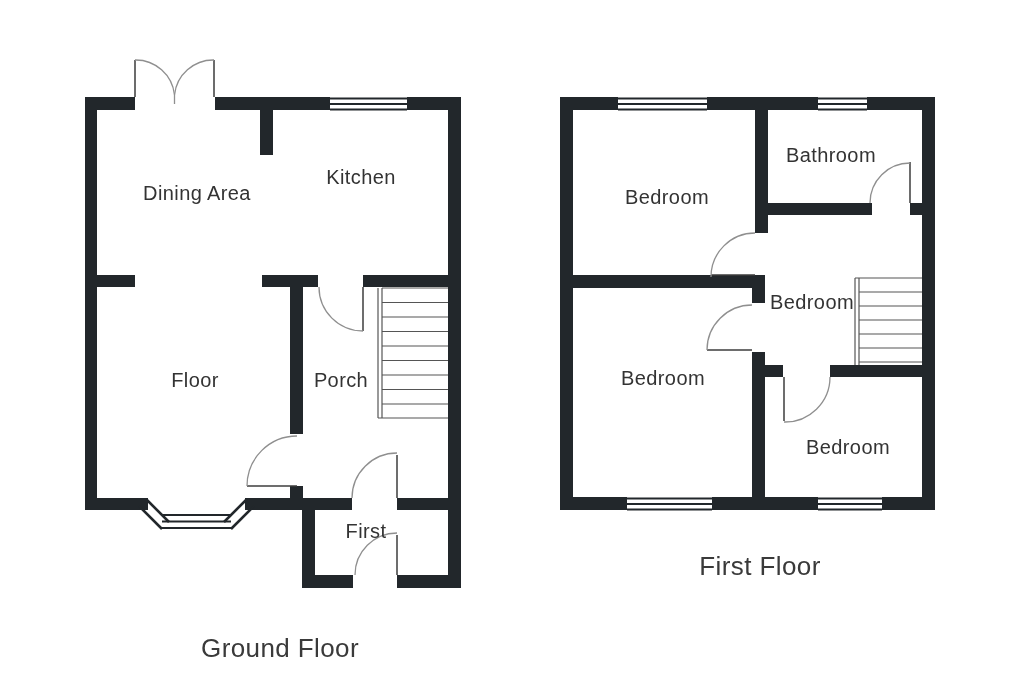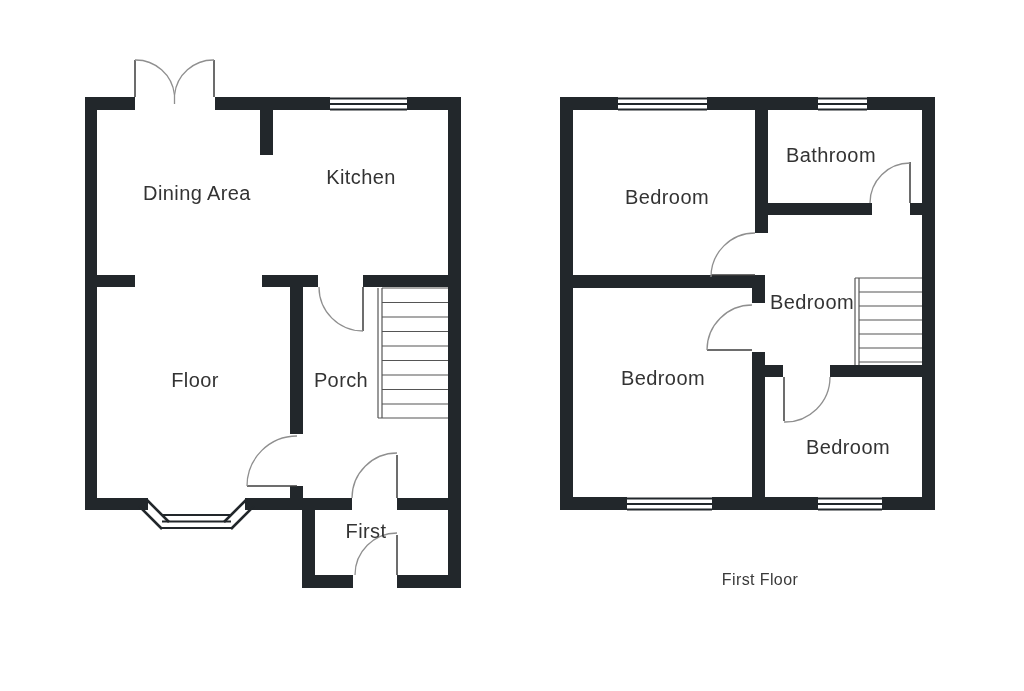--- a/index.html
+++ b/index.html
@@ -21,25 +21,24 @@
     position:absolute;
     transform:translate(-50%,-50%);
     font-size:20px;
     letter-spacing:0.4px;
     color:var(--room-text,#333333);
     white-space:nowrap;
   }
   .floor-title{
     position:absolute;
     transform:translate(-50%,-50%);
-    font-size:16px;
+    font-size:26px;
     letter-spacing:0.4px;
     color:var(--title-text,#3a3a3a);
     white-space:nowrap;
-    margin-top:14px;
   }
 </style>
 </head>
 <body>
 
 <div id="canvas" style="--background: #ffffff; --wall: #22272b; --window-line: #22272b; --door-arc: #8f8f8f; --door-leaf: #3d3d3d; --stair-line: #555555; --room-text: #333333; --title-text: #3a3a3a;">
 
   <svg id="plan-svg" width="1024" height="691" viewBox="0 0 1024 691">
 
     <g>
@@ -193,20 +192,21 @@
         <line class="stair" x1="859" y1="362" x2="922" y2="362"></line>
       </g>
     </g>
   </svg>
 
   <span class="room-label" style="left:197px;top:193px">Dining Area</span>
   <span class="room-label" style="left:361px;top:177px">Kitchen</span>
   <span class="room-label" style="left:195px;top:380px">Floor</span>
   <span class="room-label" style="left:341px;top:380px">Porch</span>
   <span class="room-label" style="left:366px;top:531px">First</span>
+  <span class="floor-title" style="left:280px;top:648px">Ground Floor</span>
 
   <span class="room-label" style="left:667px;top:197px">Bedroom</span>
   <span class="room-label" style="left:831px;top:155px">Bathroom</span>
   <span class="room-label" style="left:812px;top:302px">Bedroom</span>
   <span class="room-label" style="left:663px;top:378px">Bedroom</span>
   <span class="room-label" style="left:848px;top:447px">Bedroom</span>
   <span class="floor-title" style="left:760px;top:566px">First Floor</span>
 
 </div>
 

